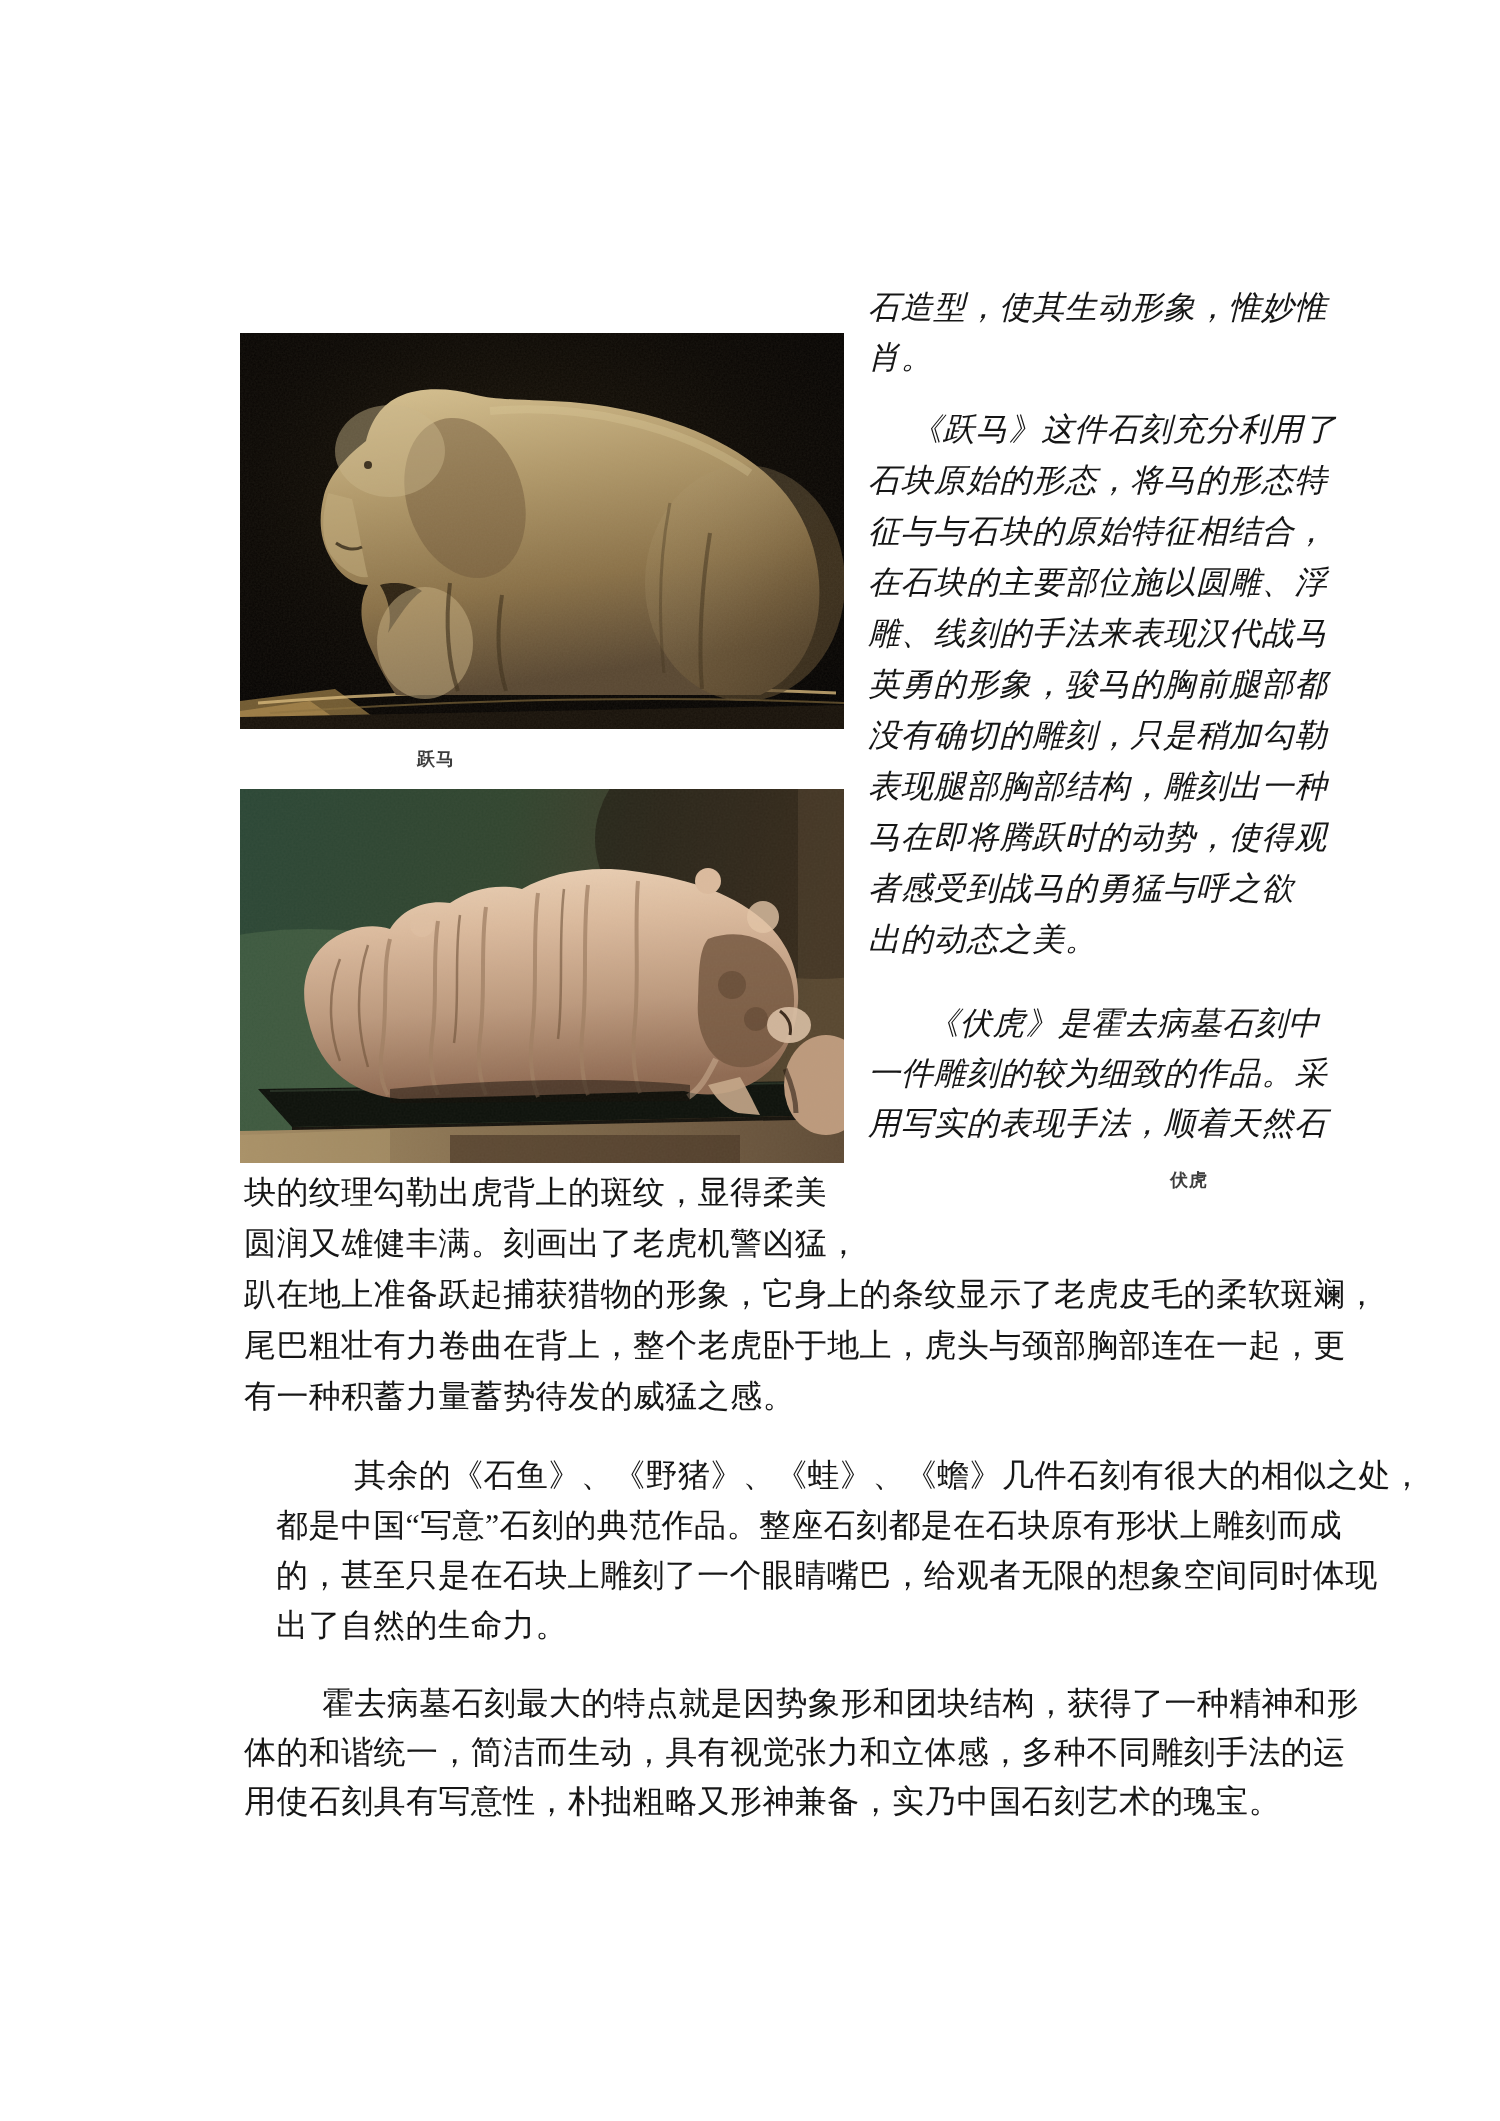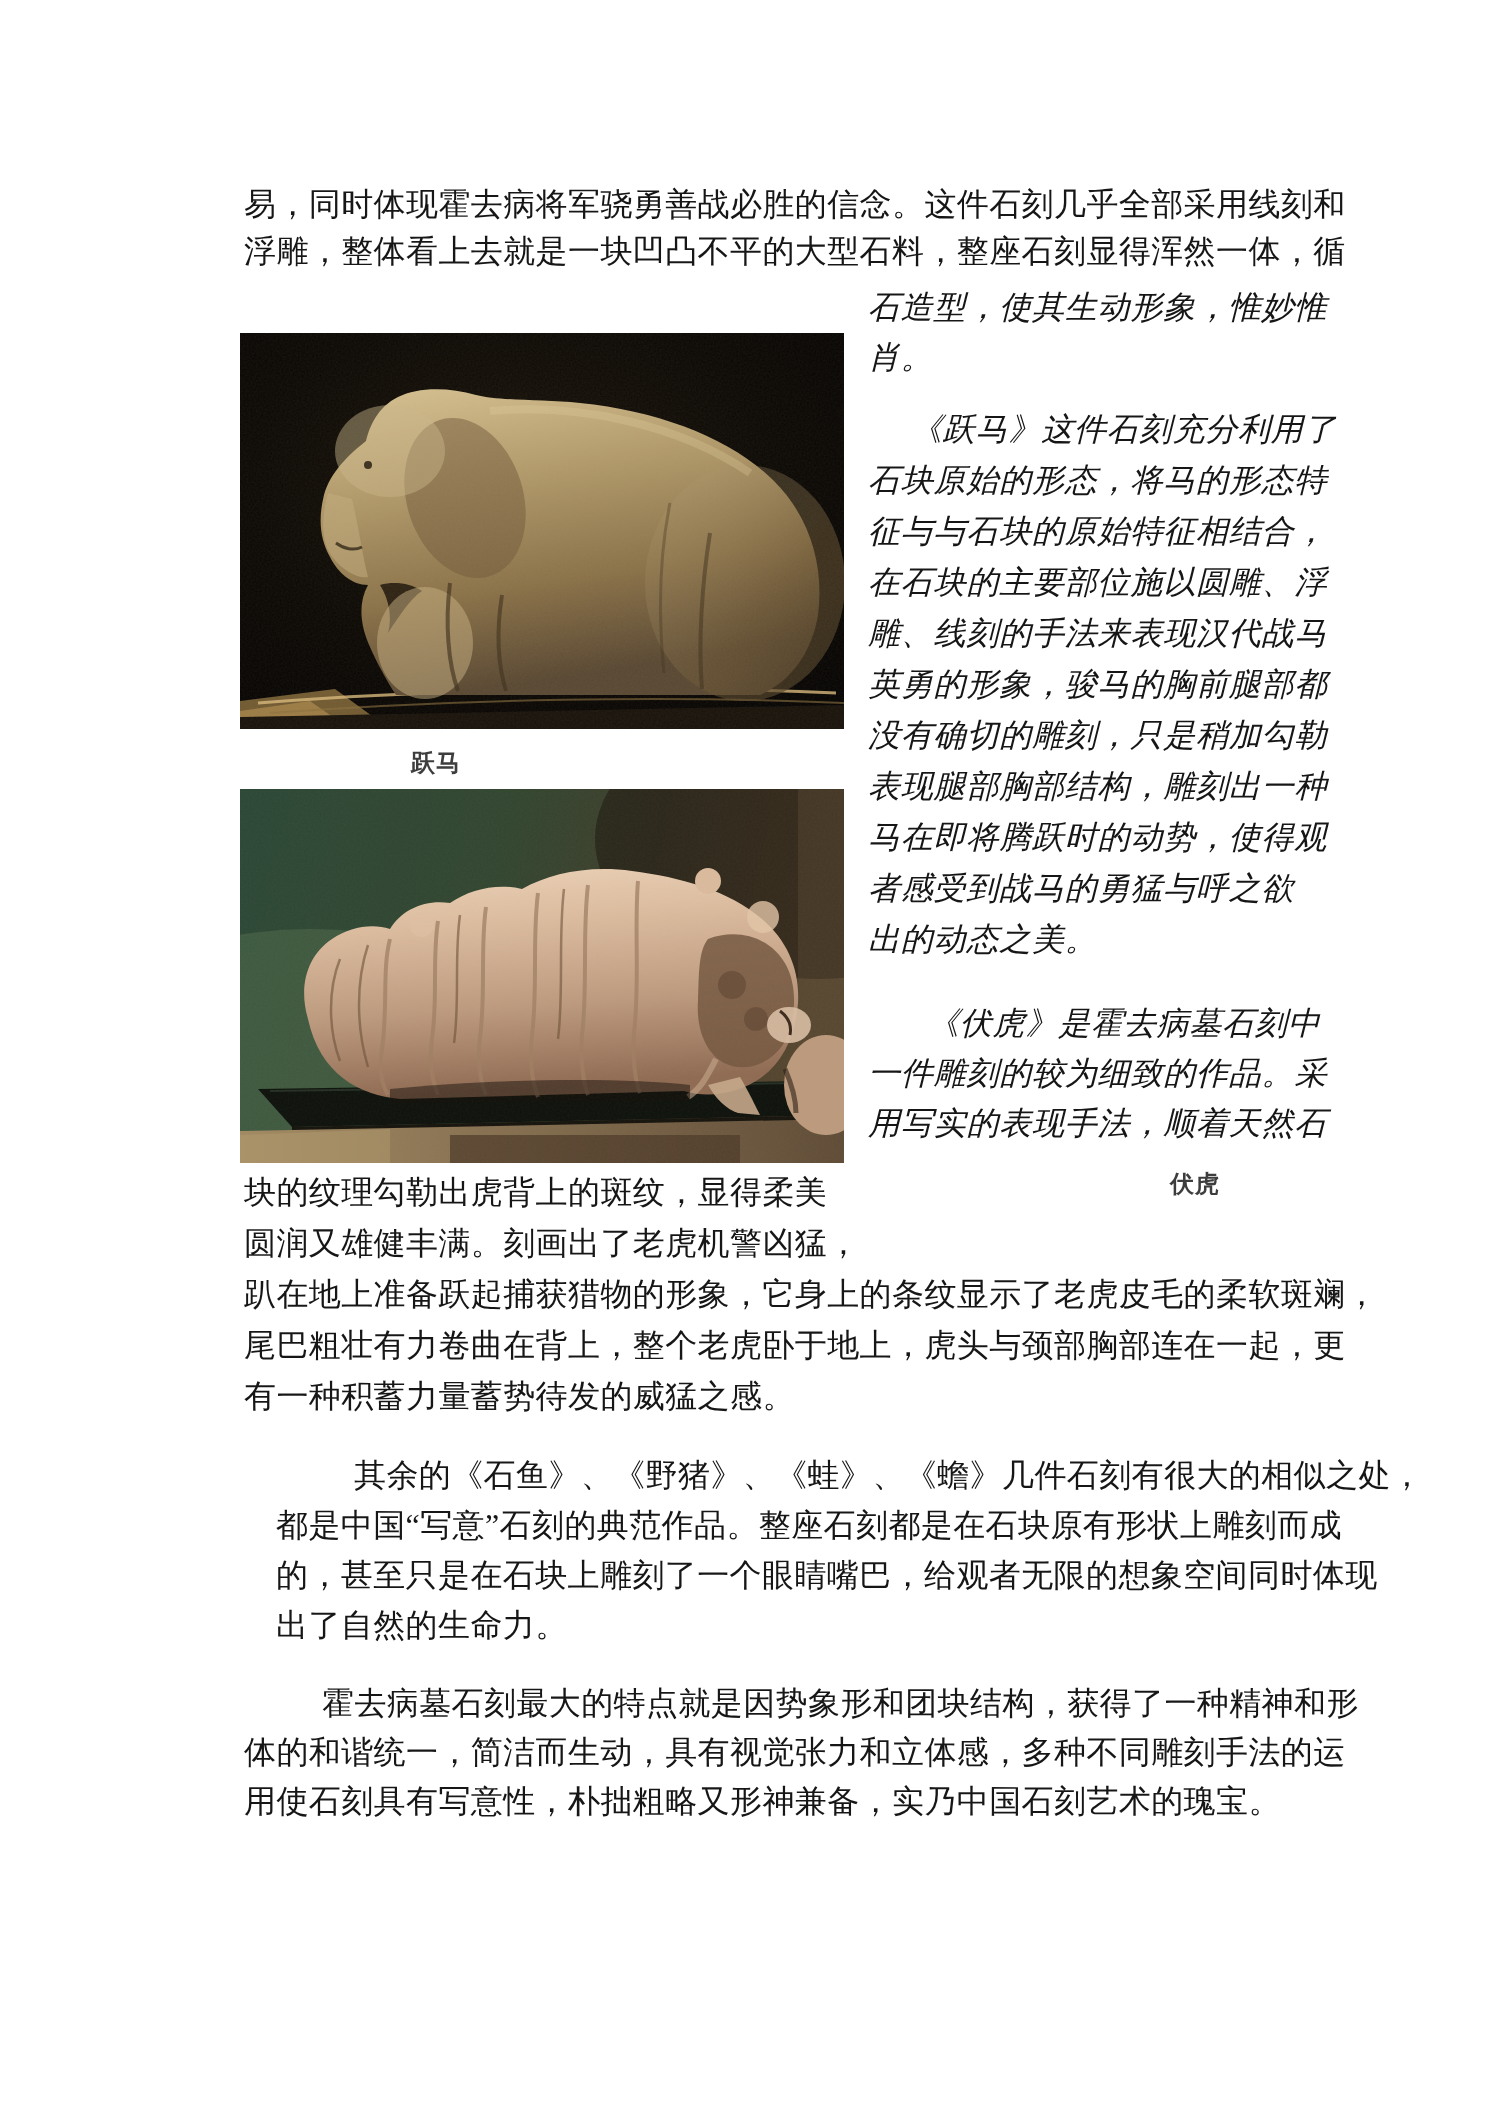--- a/index.html
+++ b/index.html
@@ -30,34 +30,30 @@
   .p-final .tline { height:49px; line-height:49px; }
   .p-final .tline:first-child { text-indent:78px; }
 
   .photo { position:absolute; overflow:hidden; background:#000; }
   .photo svg { display:block; width:100%; height:100%; }
   .photo-horse { left:240px; top:333px; width:604px; height:396px; }
   .photo-tiger { left:240px; top:789px; width:604px; height:374px; }
 
   .caption {
     position:absolute; font-family:"Liberation Sans", sans-serif;
-    font-weight:bold; font-size:24px; color:#3d3d3d; letter-spacing:1px;
+    font-weight:bold; font-size:18px; color:#3d3d3d; letter-spacing:1px;
   }
   .cap-horse { left:240px; top:747px; width:392px; text-align:center; }
   .cap-tiger { left:1126px; top:1168px;margin-left:44px; }
 </style>
 </head>
 <body>
 
 <div class="page">
 
-  <div class="para p-top">
-      <div class="tline">易，同时体现霍去病将军骁勇善战必胜的信念。这件石刻几乎全部采用线刻和</div>
-      <div class="tline">浮雕，整体看上去就是一块凹凸不平的大型石料，整座石刻显得浑然一体，循</div>
-    </div>
 
   <div class="para rc rc1">
       <div class="tline">石造型，使其生动形象，惟妙惟</div>
       <div class="tline">肖。</div>
     </div>
   <div class="para rc rc2">
       <div class="tline">《跃马》这件石刻充分利用了</div>
       <div class="tline">石块原始的形态，将马的形态特</div>
       <div class="tline">征与与石块的原始特征相结合，</div>
       <div class="tline">在石块的主要部位施以圆雕、浮</div>

